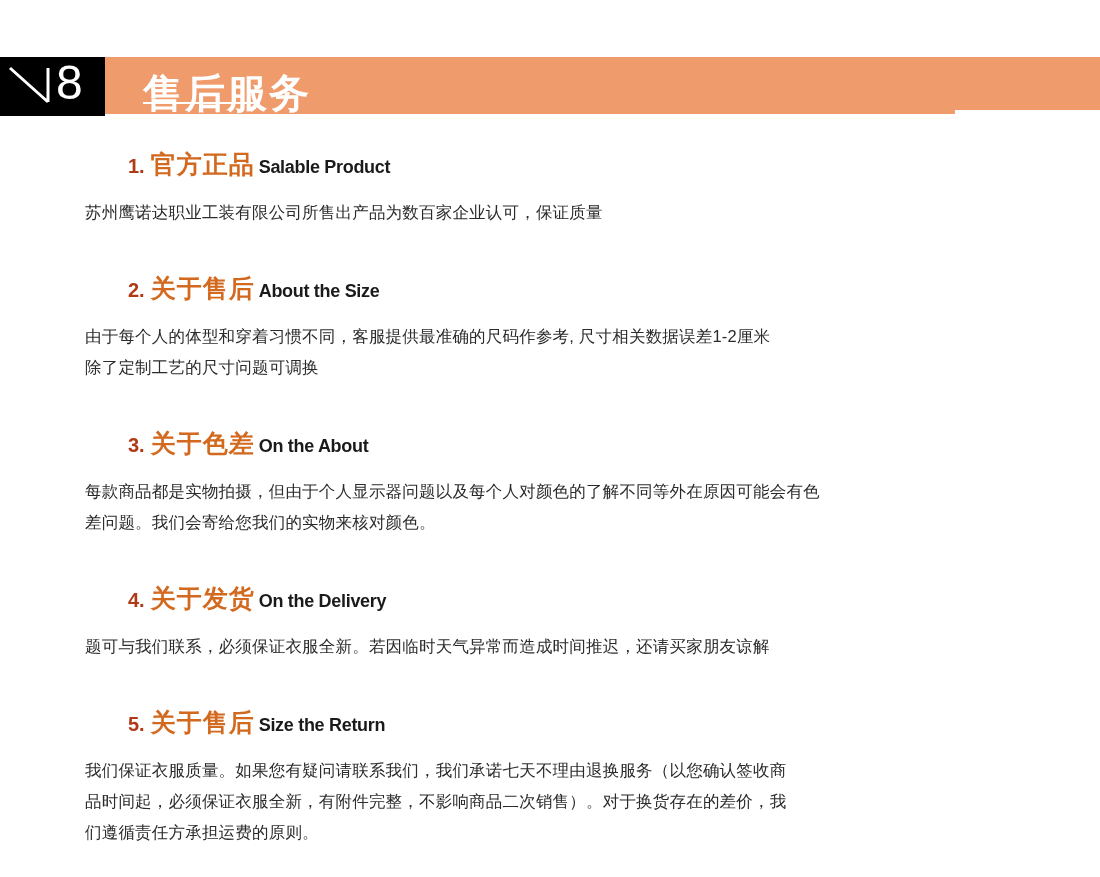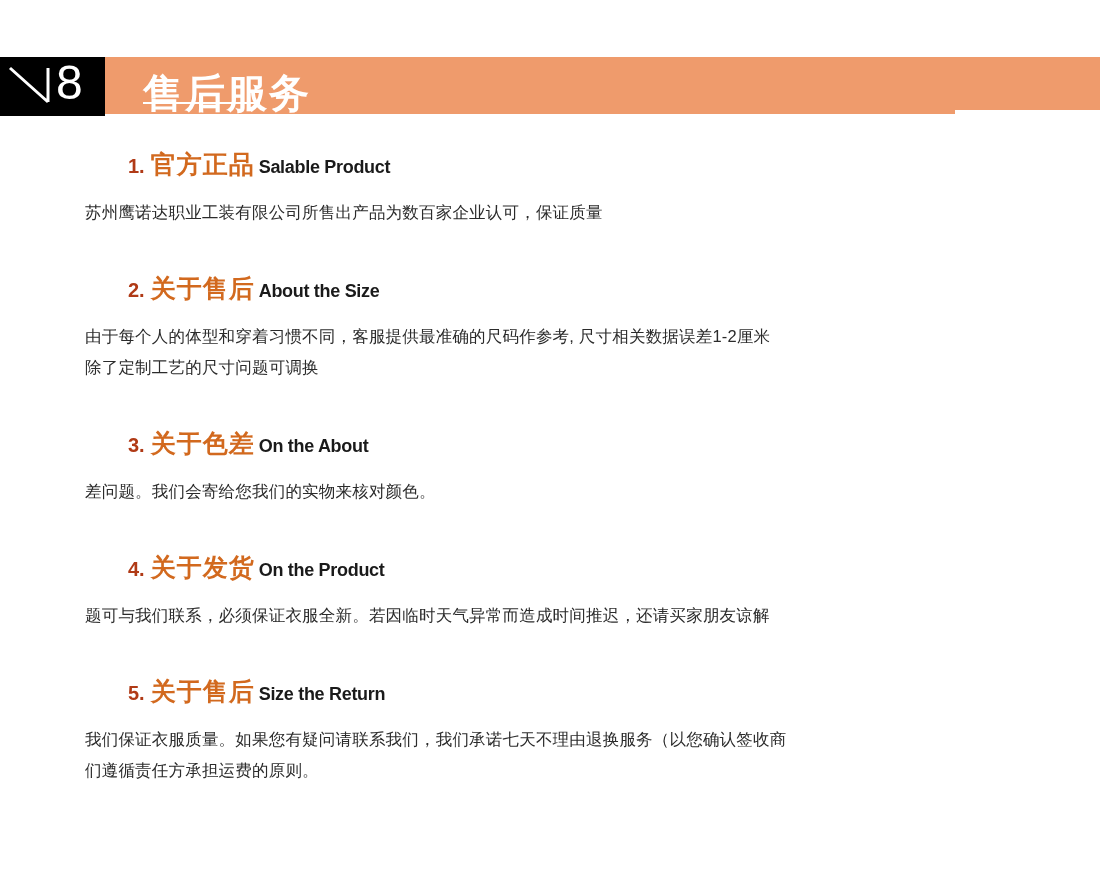--- a/index.html
+++ b/index.html
@@ -183,40 +183,42 @@
     </div>
   </div>
 
   <div class="section s3">
     <div class="sec-head">
       <span class="sec-num">3.</span>
       <span class="sec-cn">关于色差</span>
       <span class="sec-en">On the About</span>
     </div>
     <div class="sec-body">
+      <div class="sec-line">每款商品都是实物拍摄，但由于个人显示器问题以及每个人对颜色的了解不同等外在原因可能会有色</div>
       <div class="sec-line">差问题。我们会寄给您我们的实物来核对颜色。</div>
     </div>
   </div>
 
   <div class="section s4">
     <div class="sec-head">
       <span class="sec-num">4.</span>
       <span class="sec-cn">关于发货</span>
-      <span class="sec-en">On the Product</span>
+      <span class="sec-en">On the Delivery</span>
     </div>
     <div class="sec-body">
       <div class="sec-line">题可与我们联系，必须保证衣服全新。若因临时天气异常而造成时间推迟，还请买家朋友谅解</div>
     </div>
   </div>
 
   <div class="section s5">
     <div class="sec-head">
       <span class="sec-num">5.</span>
       <span class="sec-cn">关于售后</span>
       <span class="sec-en">Size the Return</span>
     </div>
     <div class="sec-body">
       <div class="sec-line">我们保证衣服质量。如果您有疑问请联系我们，我们承诺七天不理由退换服务（以您确认签收商</div>
+      <div class="sec-line">品时间起，必须保证衣服全新，有附件完整，不影响商品二次销售）。对于换货存在的差价，我</div>
       <div class="sec-line">们遵循责任方承担运费的原则。</div>
     </div>
   </div>
 
 </div>
 
 </body></html>

